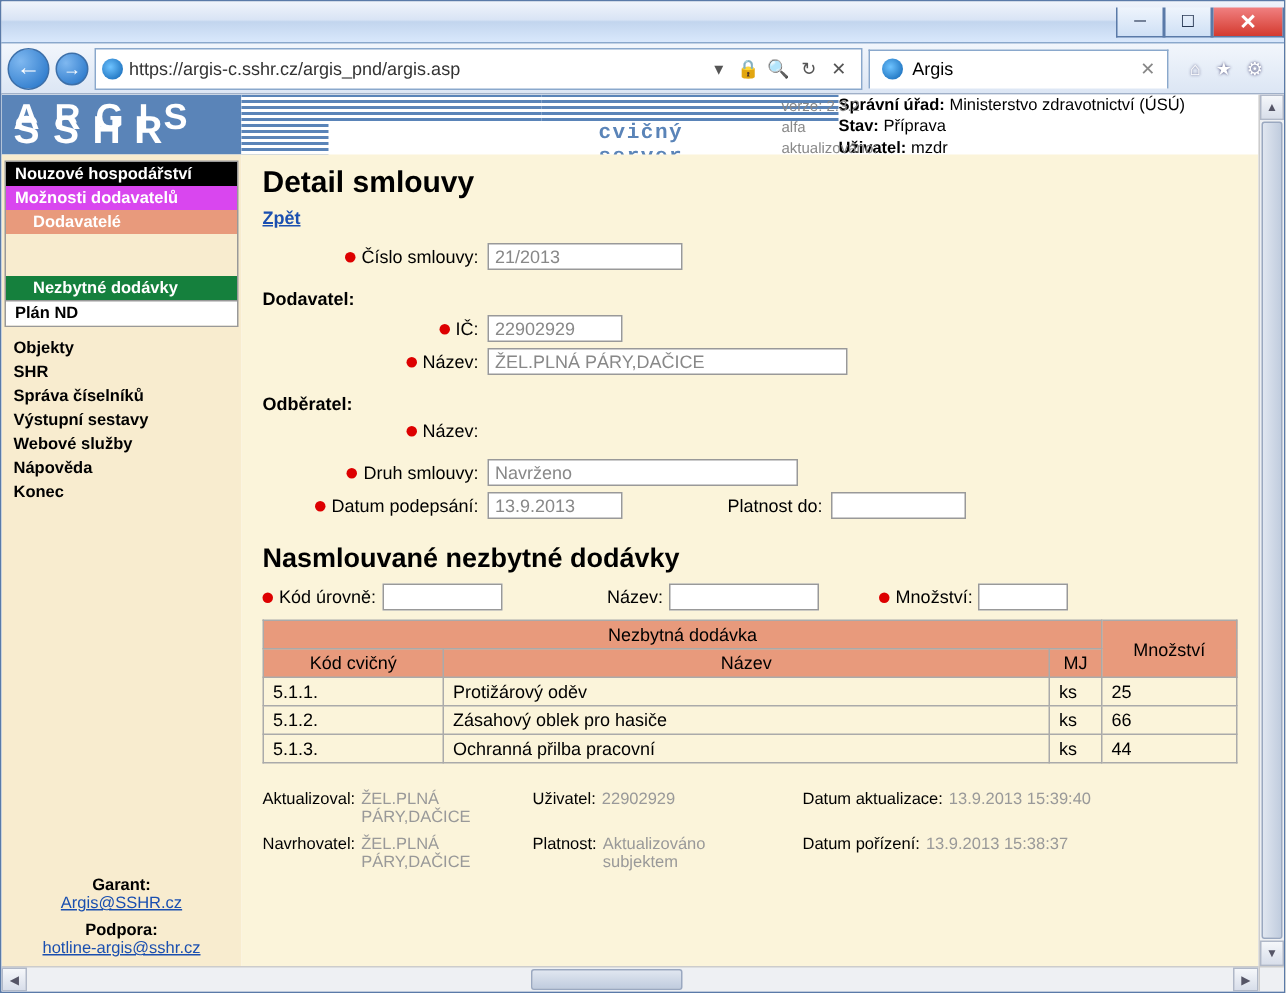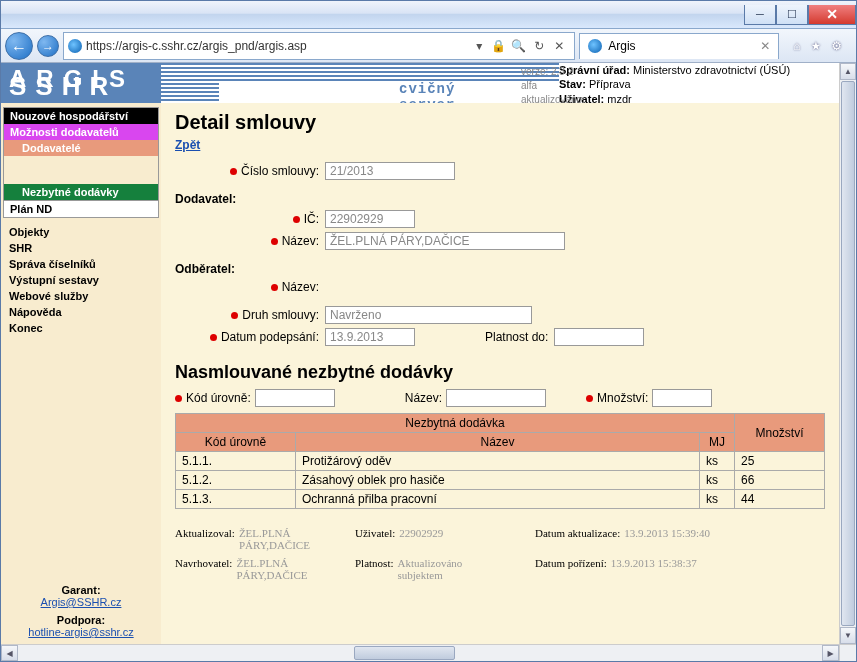--- a/index.html
+++ b/index.html
@@ -82,21 +82,21 @@
   .filter-row .grp { display:flex; align-items:center; gap:4px; font-size:12px; }
   .filter-row input { border:1px solid #999; height:18px; padding:0 3px; font-size:12px; }
   
   table.data { width:100%; border-collapse:collapse; font-size:12px; }
   table.data th { background:#e89a7c; border:1px solid #aaa; padding:2px 6px; font-weight:normal; }
   table.data td { border:1px solid #aaa; padding:2px 6px; background:#fbf4da; }
   
   .footer { margin-top: 18px; font-size:11px; display:grid; grid-template-columns: 180px 180px 290px; row-gap:6px; }
   .footer .lbl { color:#000; }
   .footer .val { color:#999; }
-  .foot-cell { display:flex; gap:4px;font-family:Liberation Serif, serif; }
+  .foot-cell { display:flex; gap:4px; }
 </style>
 </head>
 <body>
 
 <div class="window">
   <div class="titlebar">
     <div class="win-buttons">
       <div class="win-btn win-min">─</div>
       <div class="win-btn win-max">☐</div>
       <div class="win-btn win-close">✕</div>
@@ -256,21 +256,21 @@
               </div>
           </div>
 
           <table class="data">
             <thead>
               <tr>
                 <th colspan="3">Nezbytná dodávka</th>
                 <th rowspan="2" style="width:90px">Množství</th>
               </tr>
               <tr>
-                <th style="width:120px">Kód úrovně</th>
+                <th style="width:120px">Kód cvičný</th>
                 <th>Název</th>
                 <th style="width:35px">MJ</th>
               </tr>
             </thead>
             <tbody id="tbody">
                 <tr>
                   <td>5.1.1.</td>
                   <td>Protižárový oděv</td>
                   <td>ks</td>
                   <td>25</td>

